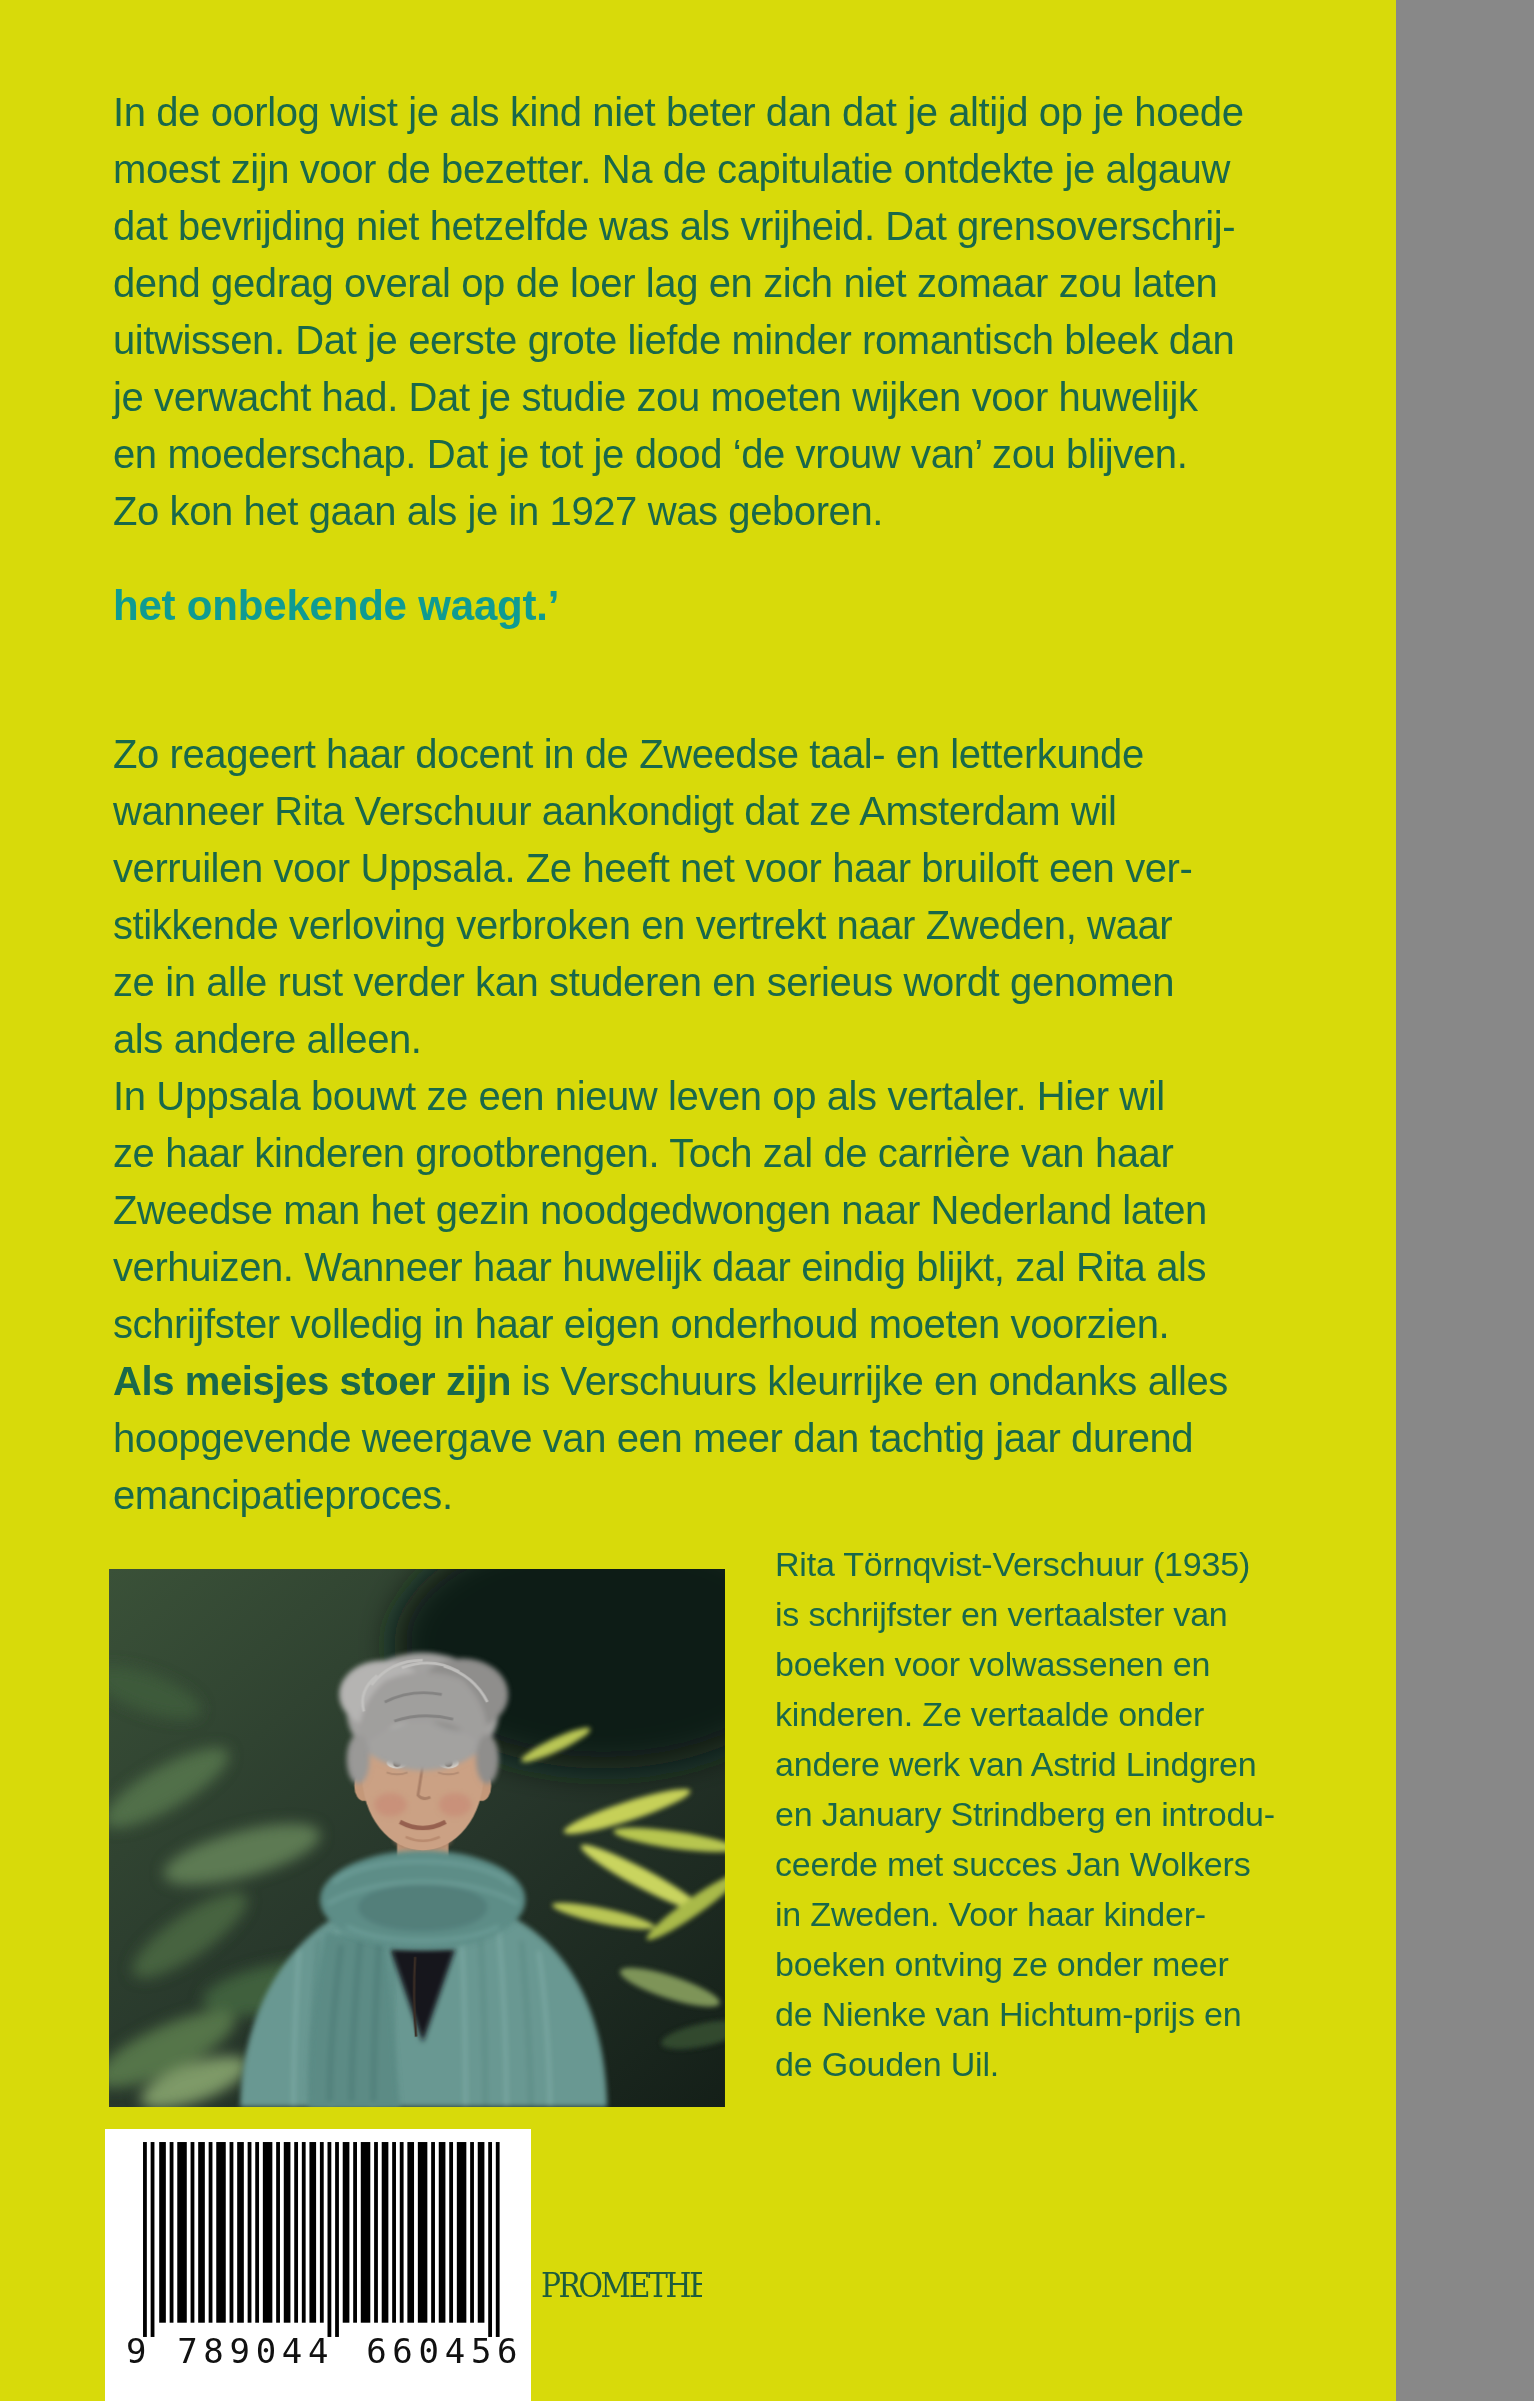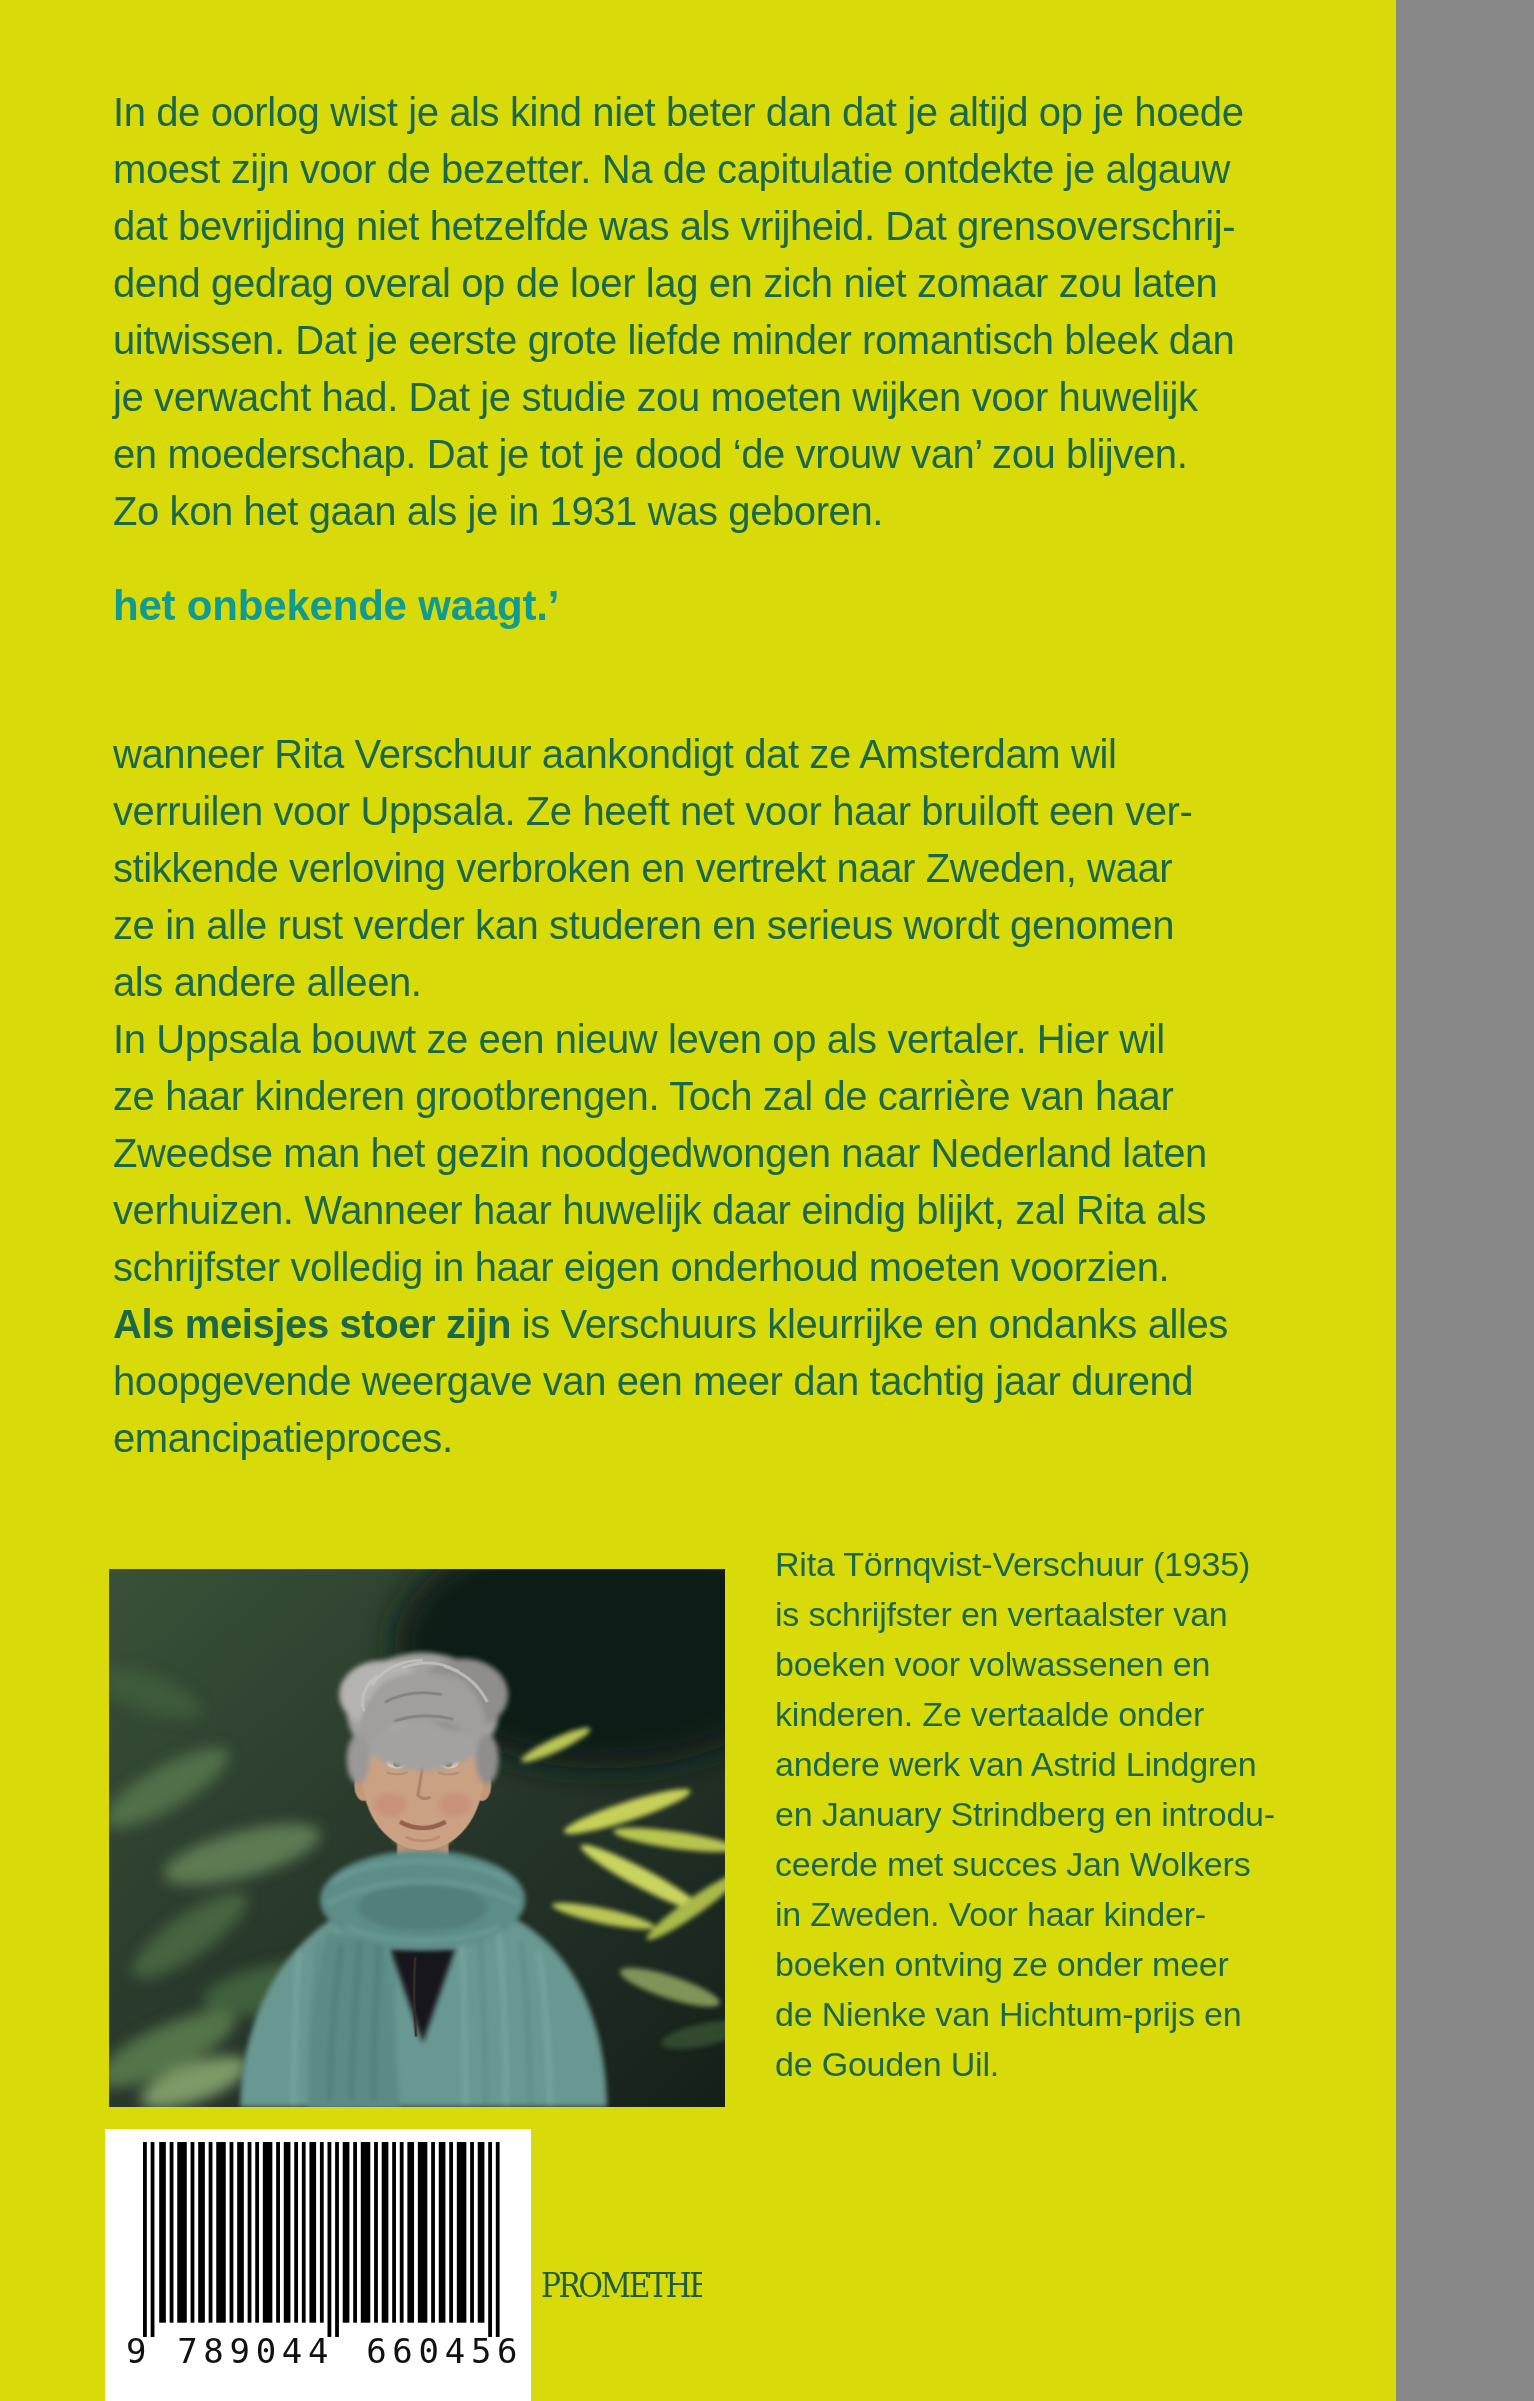--- a/index.html
+++ b/index.html
@@ -102,28 +102,29 @@
   <div class="cover">
 
     <div class="blurb p1">
       <div class="ln">In de oorlog wist je als kind niet beter dan dat je altijd op je hoede</div>
       <div class="ln">moest zijn voor de bezetter. Na de capitulatie ontdekte je algauw</div>
       <div class="ln">dat bevrijding niet hetzelfde was als vrijheid. Dat grensoverschrij-</div>
       <div class="ln">dend gedrag overal op de loer lag en zich niet zomaar zou laten</div>
       <div class="ln">uitwissen. Dat je eerste grote liefde minder romantisch bleek dan</div>
       <div class="ln">je verwacht had. Dat je studie zou moeten wijken voor huwelijk</div>
       <div class="ln">en moederschap. Dat je tot je dood ‘de vrouw van’ zou blijven.</div>
-      <div class="ln">Zo kon het gaan als je in 1931 was geboren.</div>
+      <div class="ln">Zo kon het gaan als je in 1927 was geboren.</div>
     </div>
 
     <div class="blurb quote">
       <div class="ln">het onbekende waagt.’</div>
     </div>
 
     <div class="blurb p2">
+      <div class="ln">Zo reageert haar docent in de Zweedse taal- en letterkunde</div>
       <div class="ln">wanneer Rita Verschuur aankondigt dat ze Amsterdam wil</div>
       <div class="ln">verruilen voor Uppsala. Ze heeft net voor haar bruiloft een ver-</div>
       <div class="ln">stikkende verloving verbroken en vertrekt naar Zweden, waar</div>
       <div class="ln">ze in alle rust verder kan studeren en serieus wordt genomen</div>
       <div class="ln">als andere alleen.</div>
       <div class="ln">In Uppsala bouwt ze een nieuw leven op als vertaler. Hier wil</div>
       <div class="ln">ze haar kinderen grootbrengen. Toch zal de carrière van haar</div>
       <div class="ln">Zweedse man het gezin noodgedwongen naar Nederland laten</div>
       <div class="ln">verhuizen. Wanneer haar huwelijk daar eindig blijkt, zal Rita als</div>
       <div class="ln">schrijfster volledig in haar eigen onderhoud moeten voorzien.</div>

